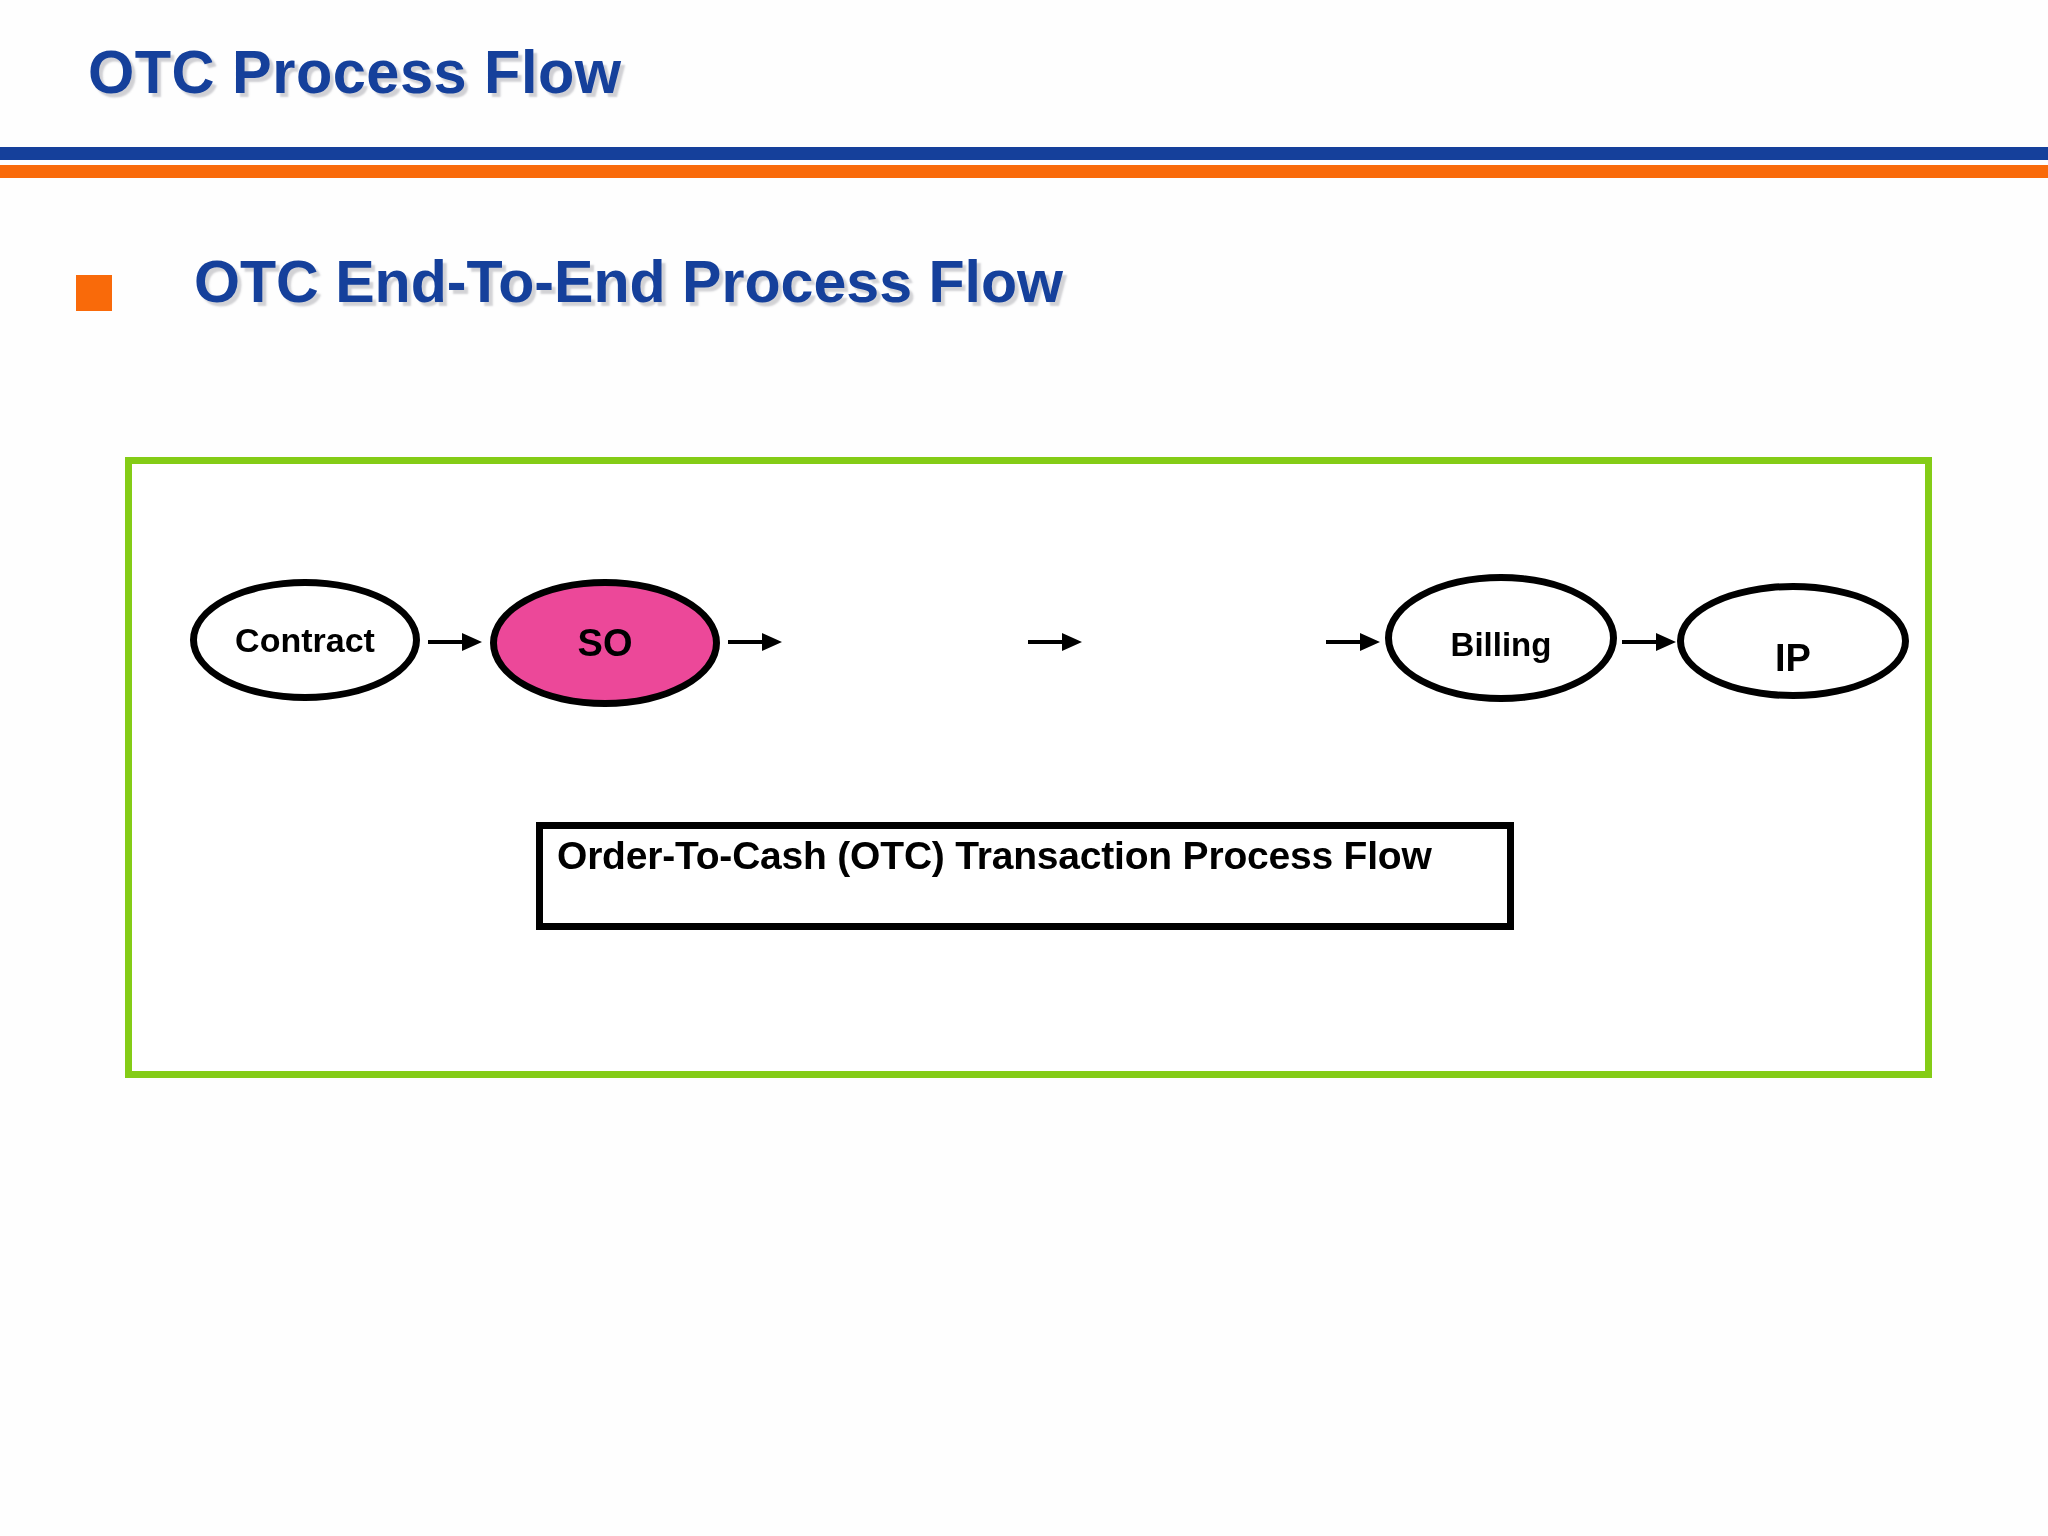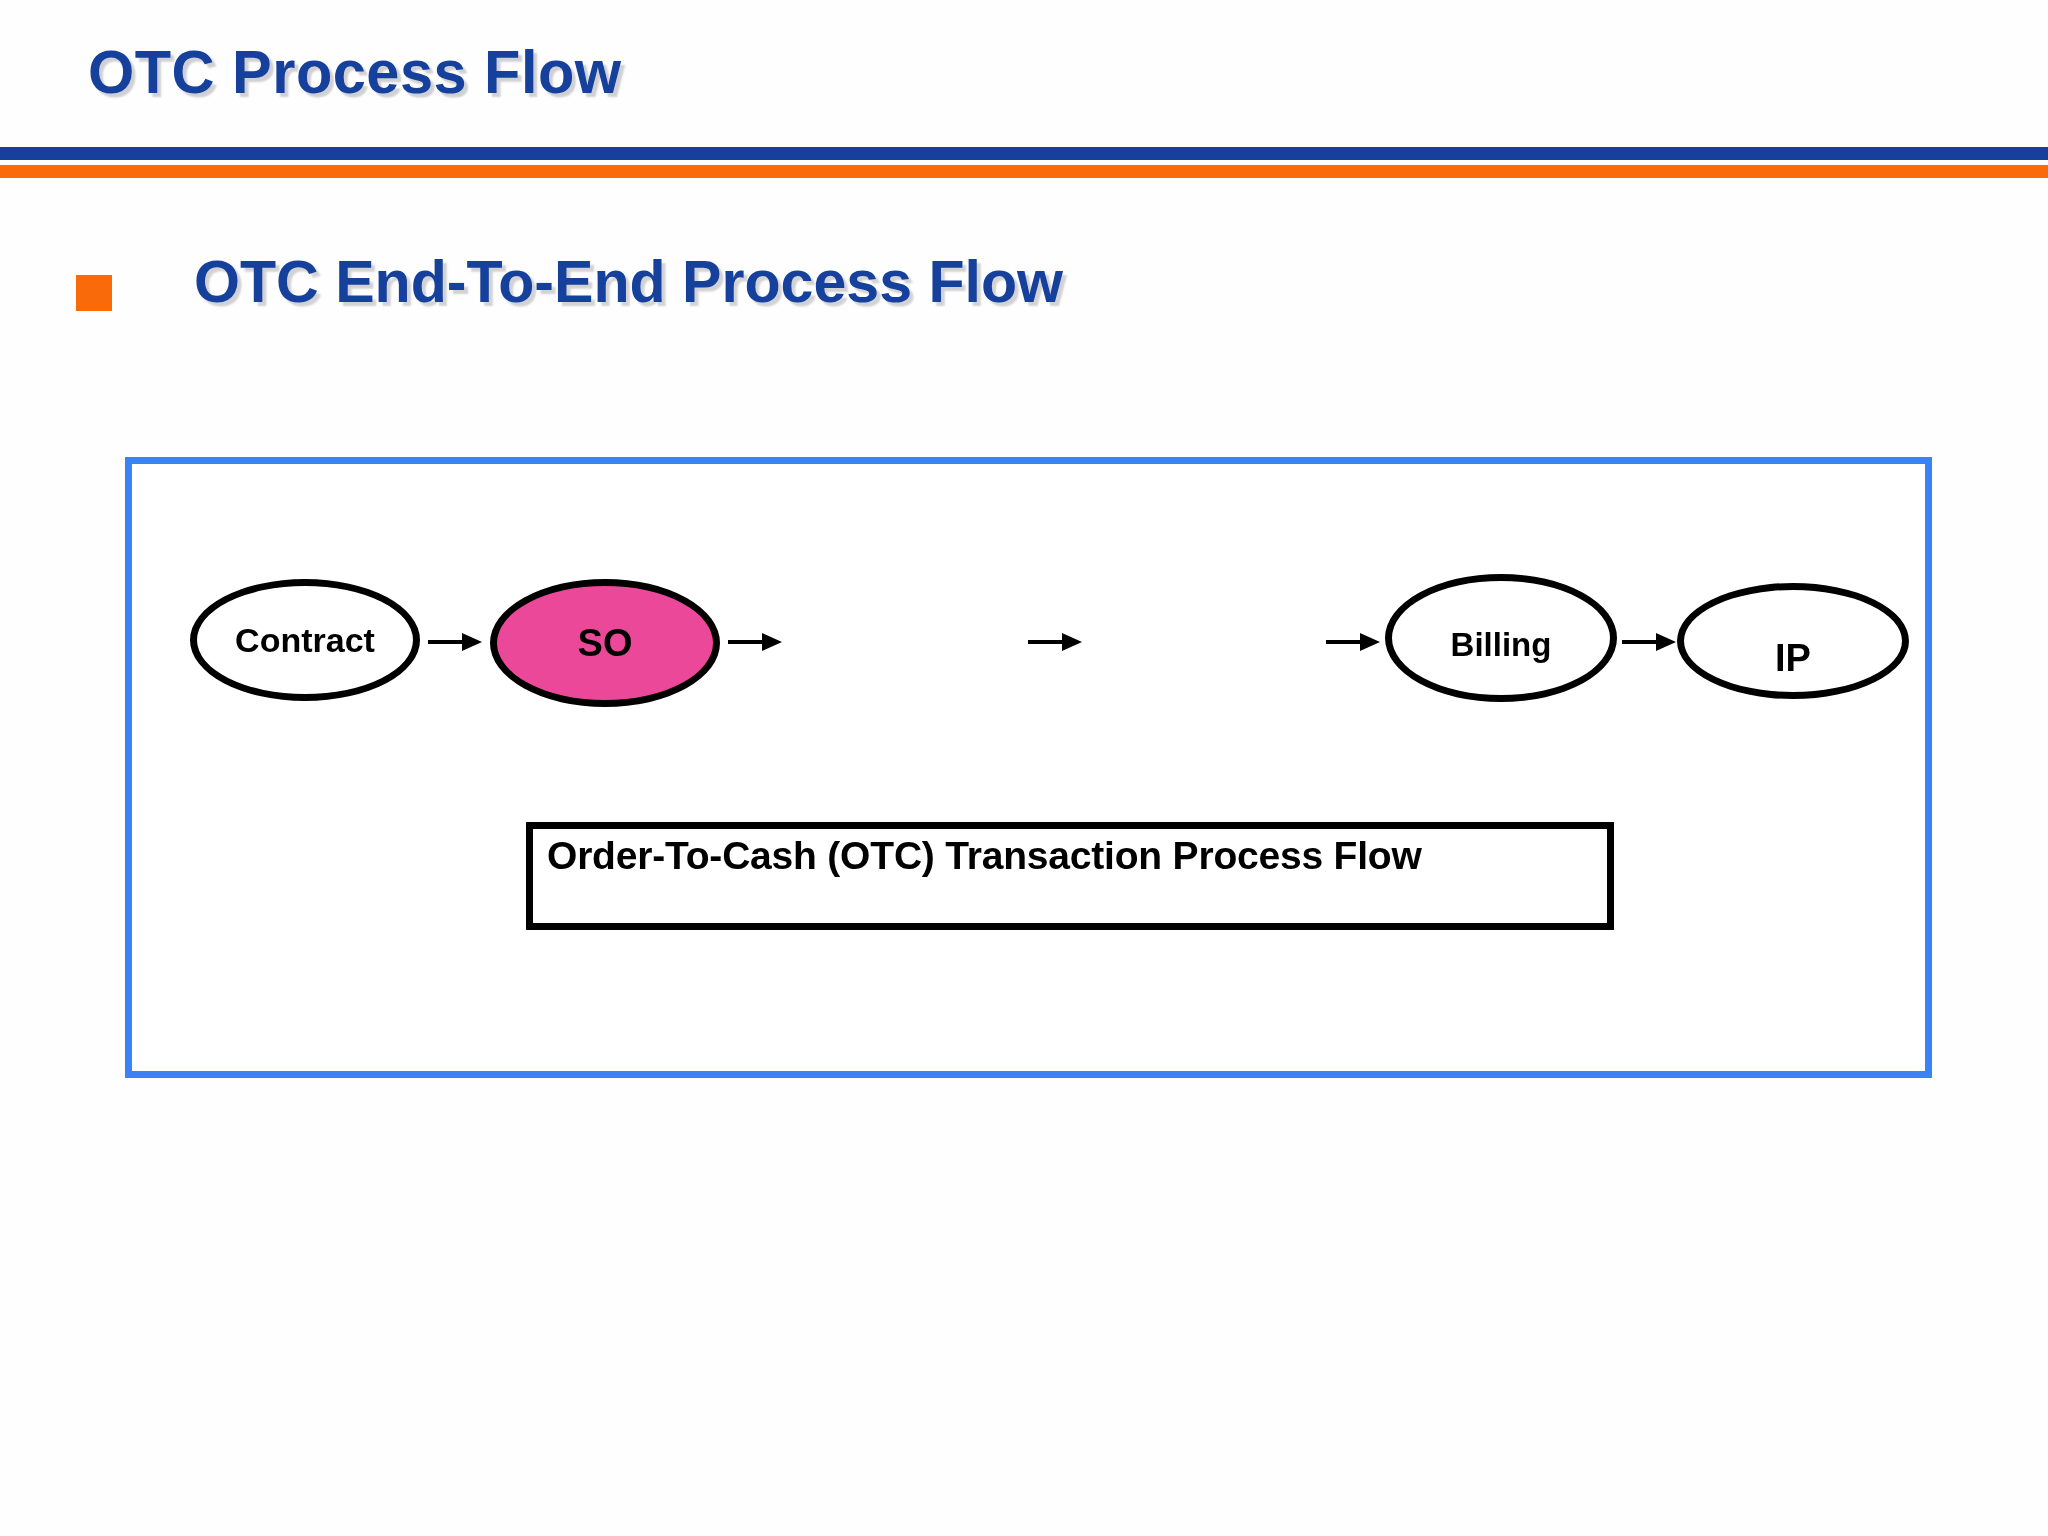--- a/index.html
+++ b/index.html
@@ -79,21 +79,21 @@
   }
 
   
   #diagram-frame {
     position: absolute;
     left: 125px;
     top: 457px;
     width: 1807px;
     height: 621px;
     box-sizing: border-box;
-    border: 7px solid #3b82f6;
+    border: 7px solid #84cc16;
     background: #ffffff;
   }
 
   
   #flow-row {
     position: absolute;
     left: 0px;
     top: 103px;
     width: 1793px;
     height: 140px;
@@ -146,23 +146,23 @@
   #arrow-2 { left: 596px; }
   #arrow-3 { left: 896px; }
   #arrow-4 { left: 1194px; }
   #arrow-5 { left: 1490px; }
 
   .arrow svg { display: block; }
 
   
   #caption-box {
     position: absolute;
-    left: 394px;
+    left: 404px;
     top: 358px;
-    width: 1088px;
+    width: 978px;
     height: 108px;
     box-sizing: border-box;
     border: 7px solid #000000;
     background: #ffffff;
   }
   #caption-text {
     position: absolute;
     left: 14px;
     top: 5px;
     font-size: 39px;

